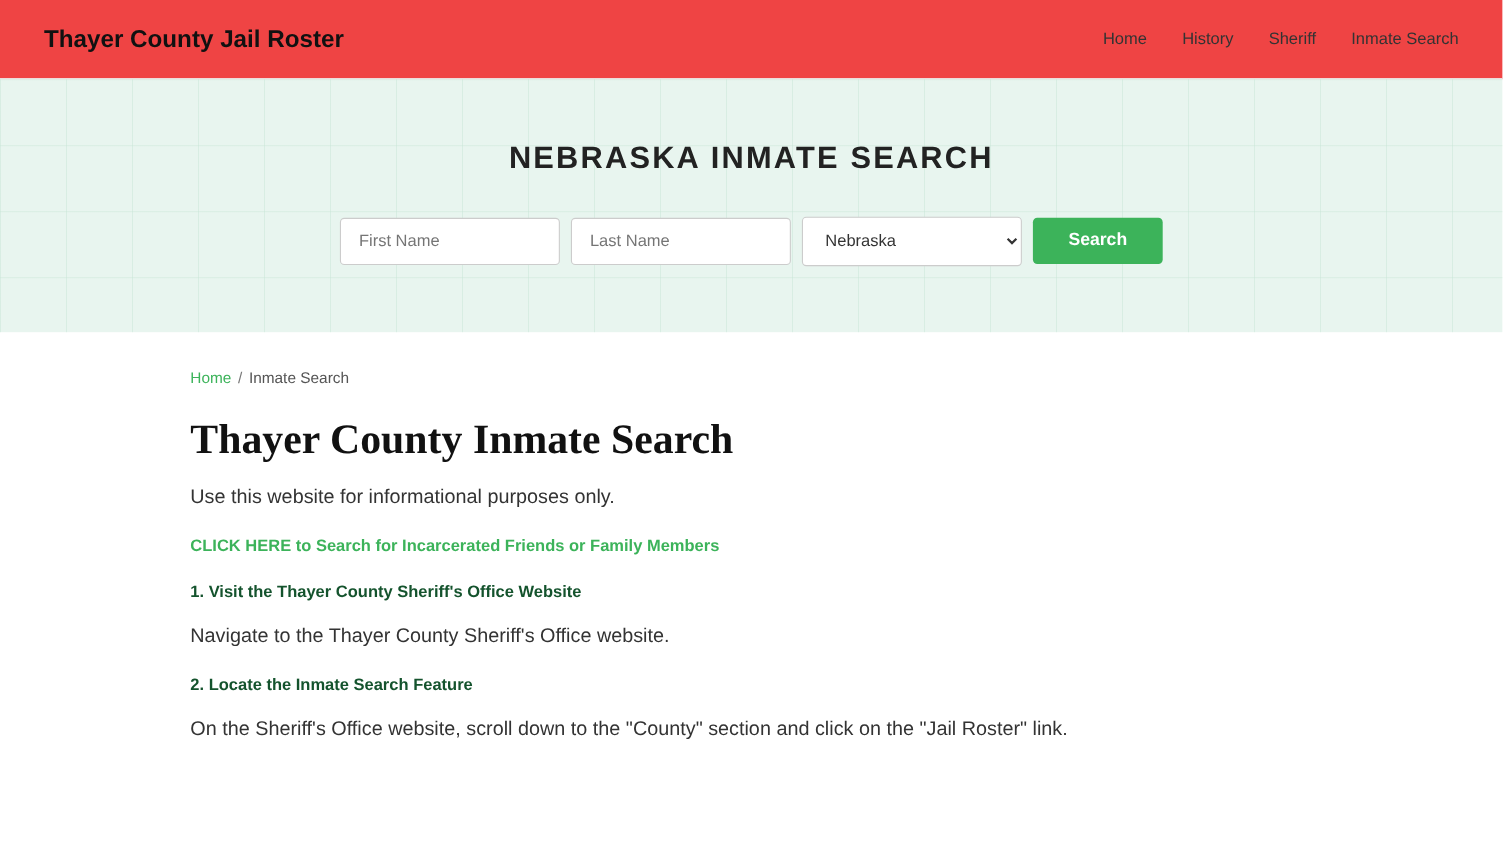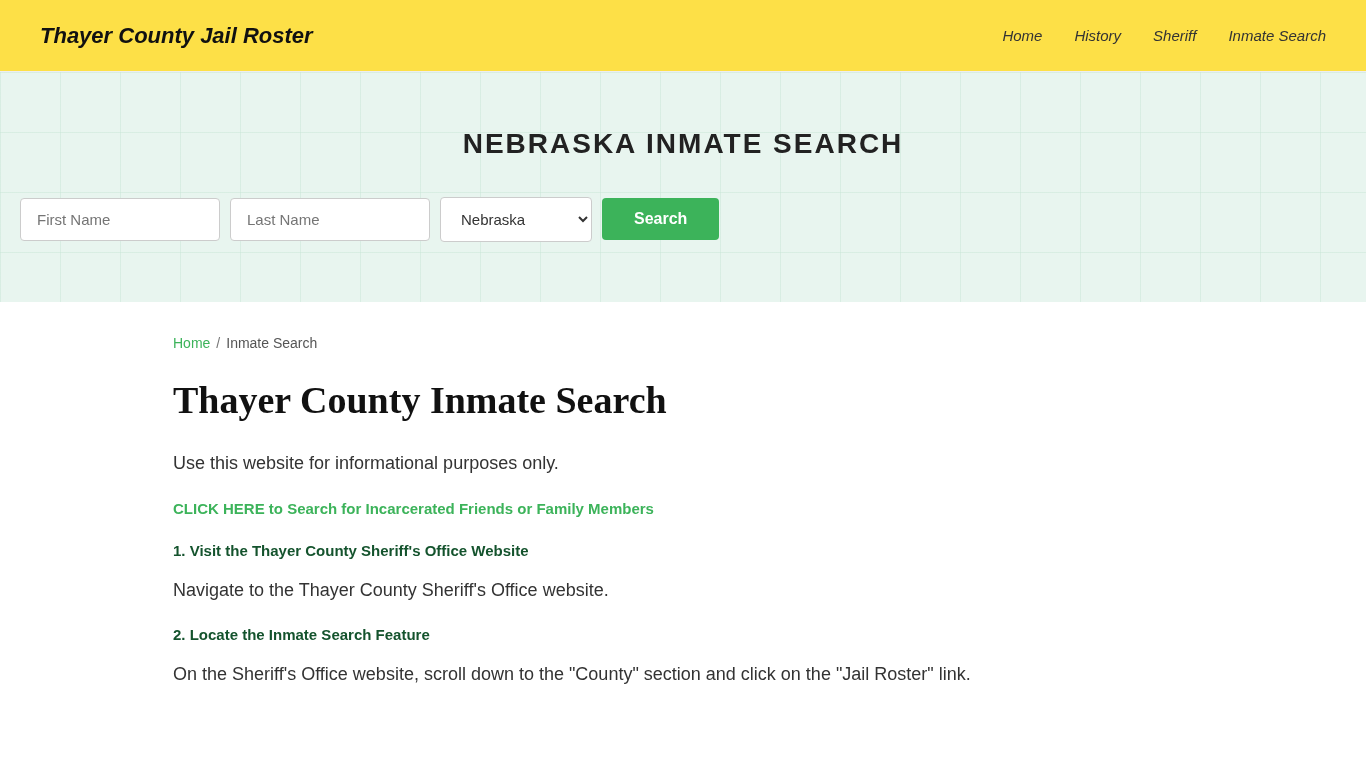--- a/index.html
+++ b/index.html
@@ -13,23 +13,22 @@
       color: #333;
       font-size: 16px;
       line-height: 1.6;
     }
     
     .site-header {
       display: flex;
       align-items: center;
       justify-content: space-between;
       padding: 18px 40px;
-      background: #fde047;
+      background: #ef4444;
       border-bottom: 1px solid #eee;
-      font-style: italic;
     }
     .site-title {
       font-size: 22px;
       font-weight: 900;
       color: #111;
       font-family: Arial, sans-serif;
     }
     .site-nav {
       display: flex;
       gap: 32px;
@@ -56,40 +55,41 @@
       font-family: Arial, sans-serif;
       font-weight: 900;
       font-size: 28px;
       letter-spacing: 2px;
       color: #222;
       margin-bottom: 30px;
       text-transform: uppercase;
     }
     .search-form {
       display: flex;
+      justify-content: center;
       align-items: center;
       gap: 10px;
       flex-wrap: wrap;
     }
     .search-input {
       padding: 12px 16px;
       border: 1px solid #ccc;
       border-radius: 4px;
       font-size: 15px;
       width: 200px;
       outline: none;
       font-family: Arial, sans-serif;
       color: #999;
     }
     .state-select {
       padding: 12px 16px;
       border: 1px solid #ccc;
       border-radius: 4px;
       font-size: 15px;
-      width: 152px;
+      width: 200px;
       outline: none;
       font-family: Arial, sans-serif;
       color: #333;
       background: #fff;
       cursor: pointer;
     }
     .search-button {
       padding: 12px 32px;
       background: #3cb35a;
       color: #fff;
@@ -128,21 +128,21 @@
     .breadcrumb-current {
       color: #555;
     }
 
     
     .page-heading {
       font-family: Georgia, serif;
       font-size: 38px;
       font-weight: 900;
       color: #111;
-      margin-bottom: 24px;
+      margin-bottom: 12px;
       line-height: 1.2;
     }
 
     
     .body-para {
       font-family: Arial, sans-serif;
       font-size: 18px;
       color: #333;
       margin-bottom: 18px;
       line-height: 1.7;

